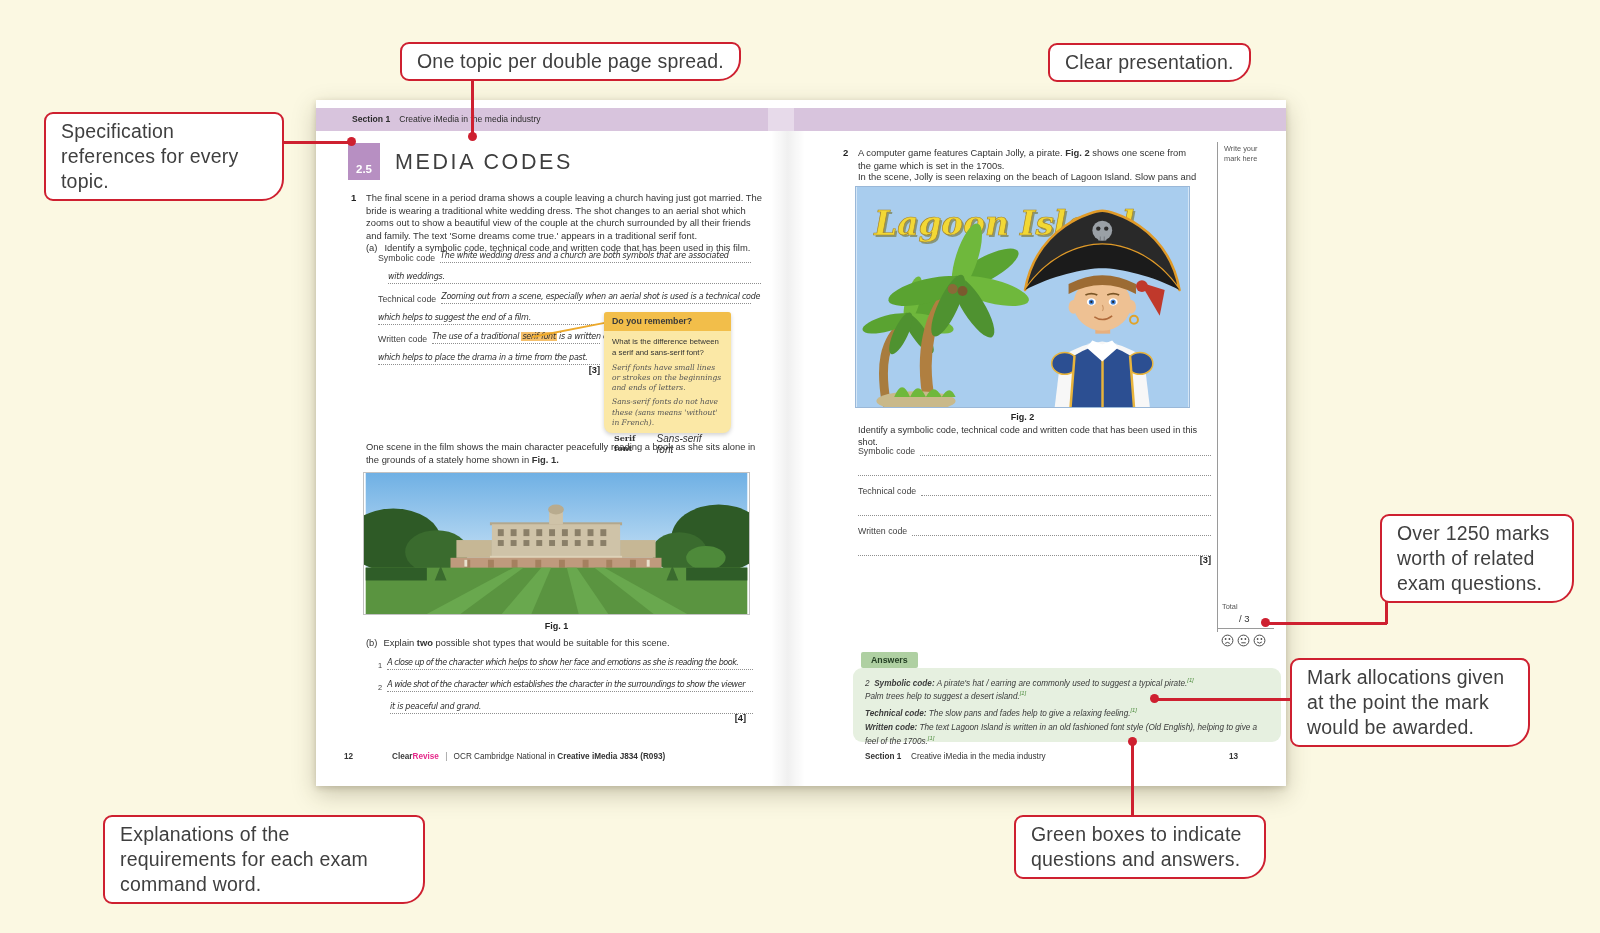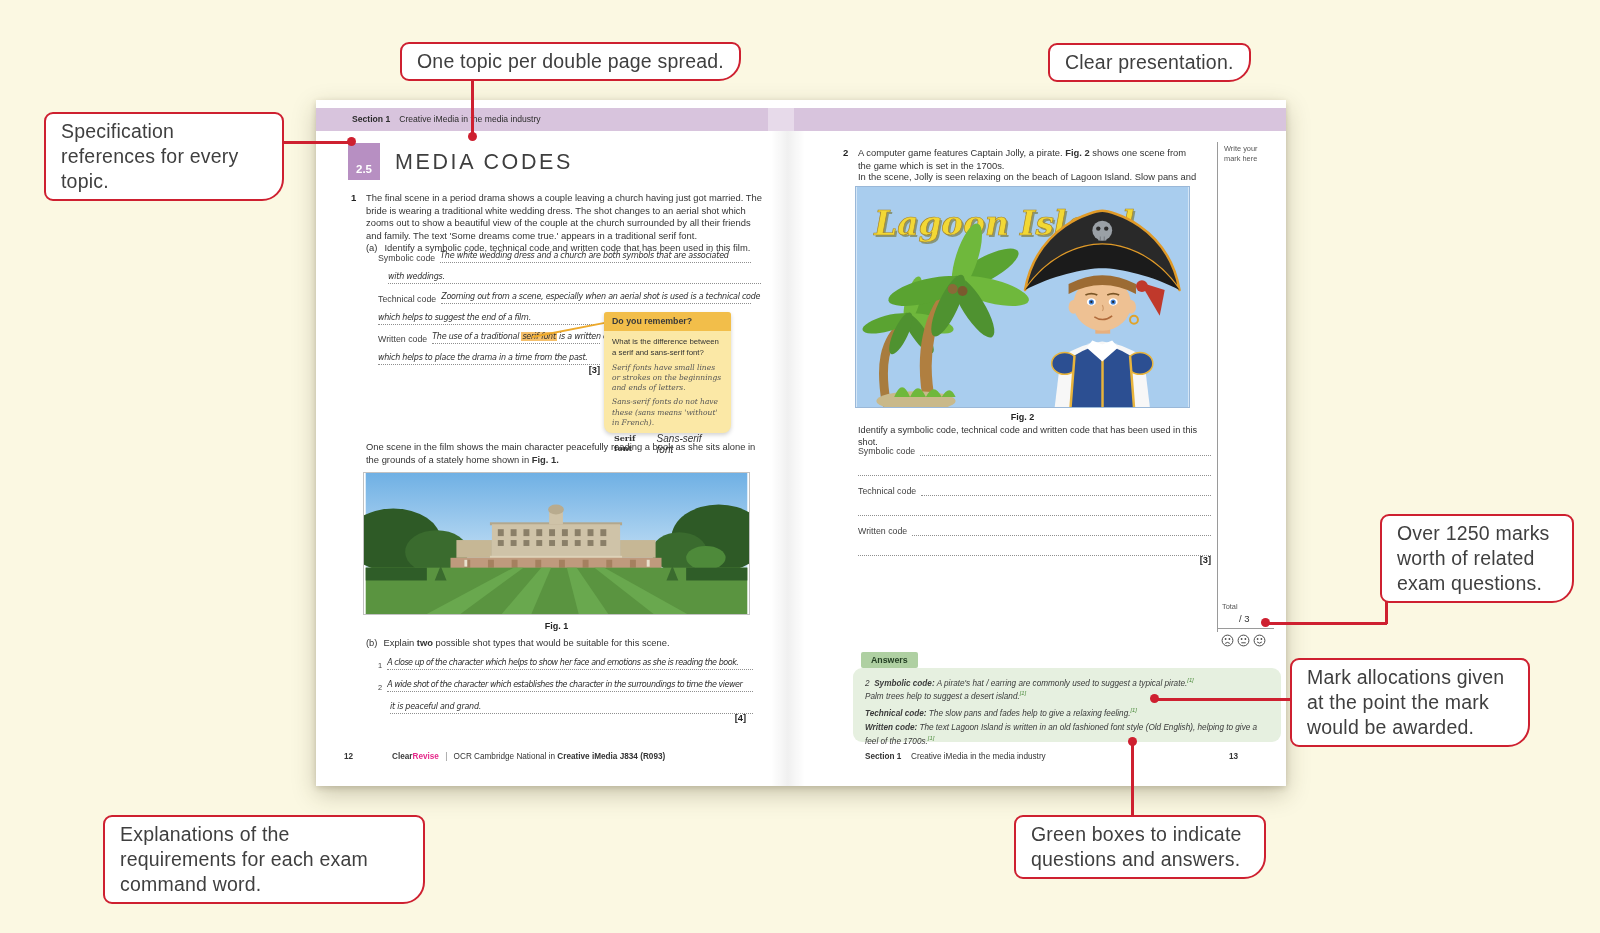--- a/index.html
+++ b/index.html
@@ -211,21 +211,21 @@
         <span style="margin-right:6px;">(b)</span>
         <span><span>Explain </span><b>two</b><span> possible shot types that would be suitable for this scene.</span></span>
       </div>
 
       <div class="row" style="left:62px; top:556px; width:375px;">
         <span class="lbl" style="font-size:7.4px;">1</span>
         <span class="dotline hand" style="letter-spacing:-0.45px;">A close up of the character which helps to show her face and emotions as she is reading the book.</span>
       </div>
       <div class="row" style="left:62px; top:578px; width:375px;">
         <span class="lbl" style="font-size:7.4px;">2</span>
-        <span class="dotline hand" style="letter-spacing:-0.45px;">A wide shot of the character which establishes the character in the surroundings to time the viewer</span>
+        <span class="dotline hand" style="letter-spacing:-0.45px;">A wide shot of the character which establishes the character in the surroundings to show the viewer</span>
       </div>
       <div class="row" style="left:74px; top:600px; width:363px;">
         <span class="dotline hand">it is peaceful and grand.</span>
       </div>
       <span class="marknum" style="left:398px; top:613px; width:32px;">[4]</span>
 
       <span class="footer-txt" style="position:absolute; left:28px; top:652px; font-weight:bold;">12</span>
       <span class="footer-txt" style="position:absolute; left:76px; top:652px;">
         <span class="brand-clear">Clear</span><span class="brand-revise">Revise</span>
         <span style="color:#888; margin:0 4px;">|</span>

